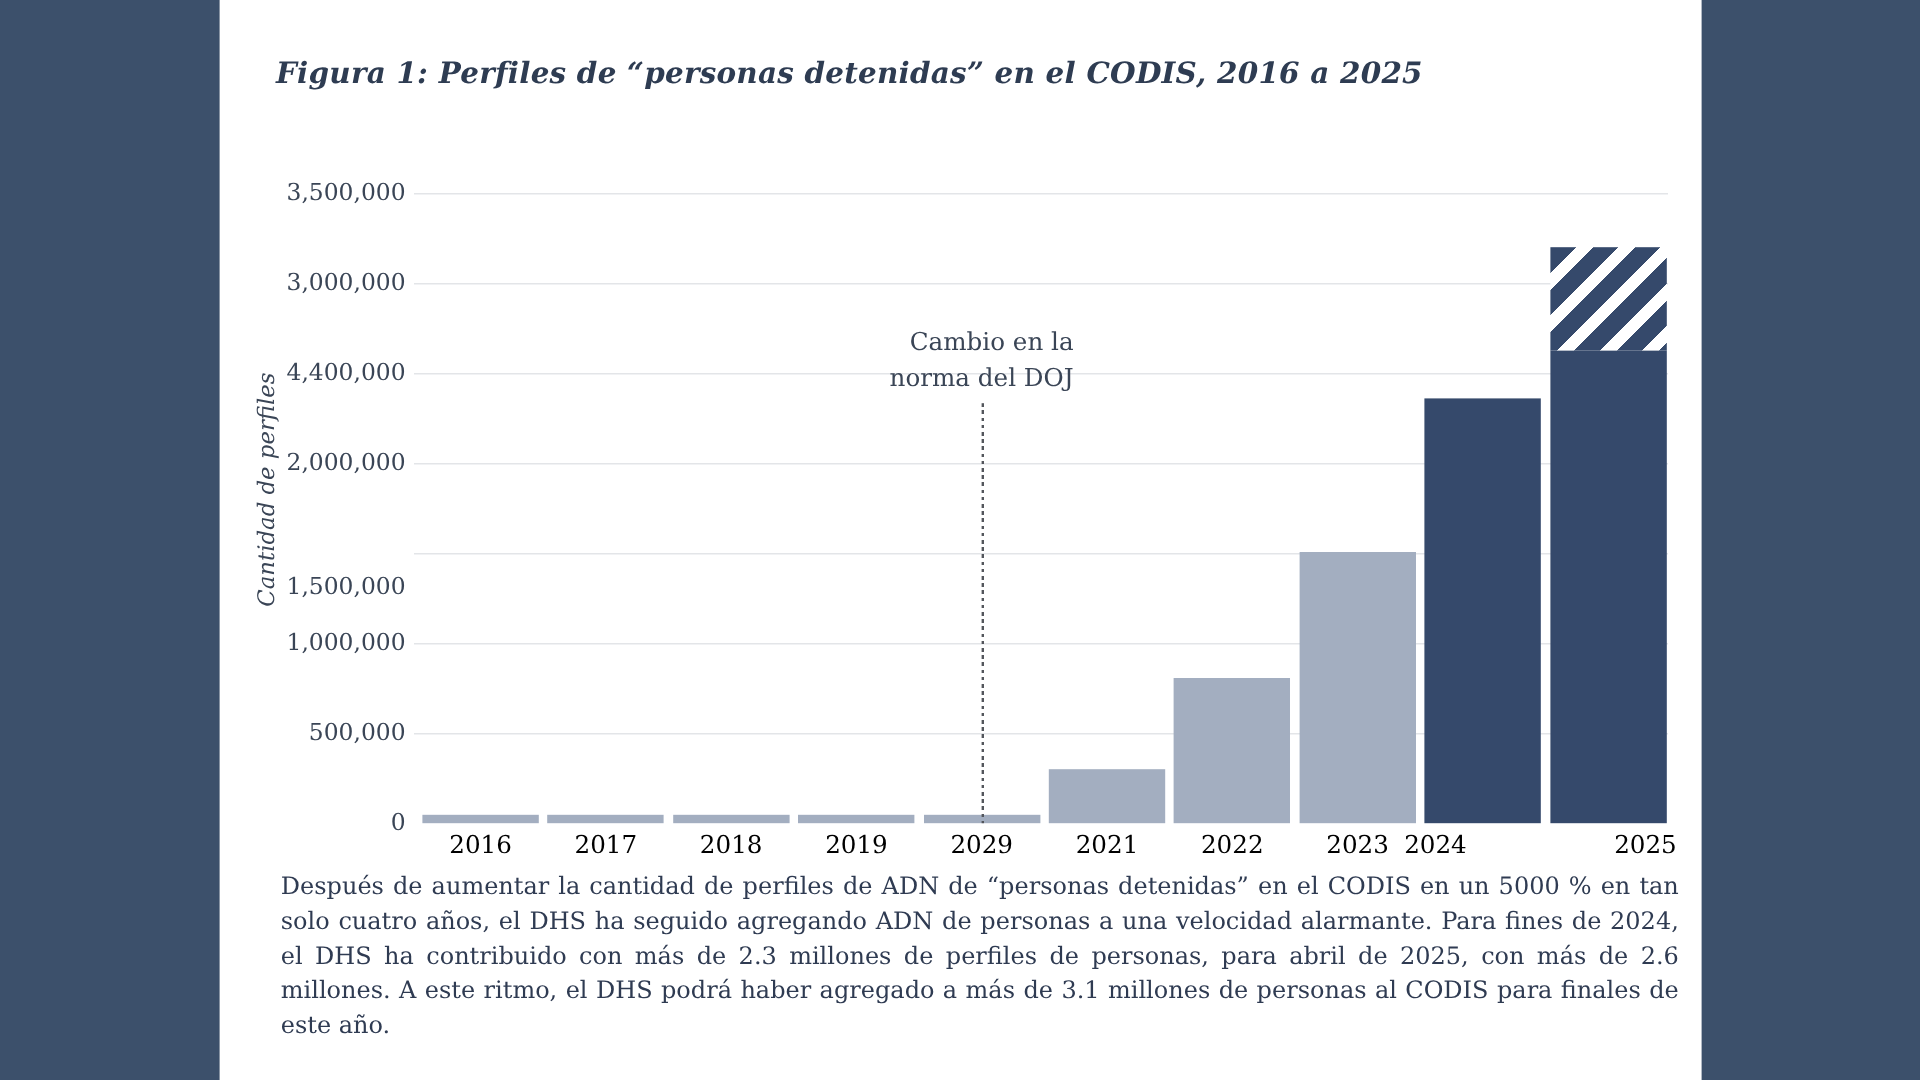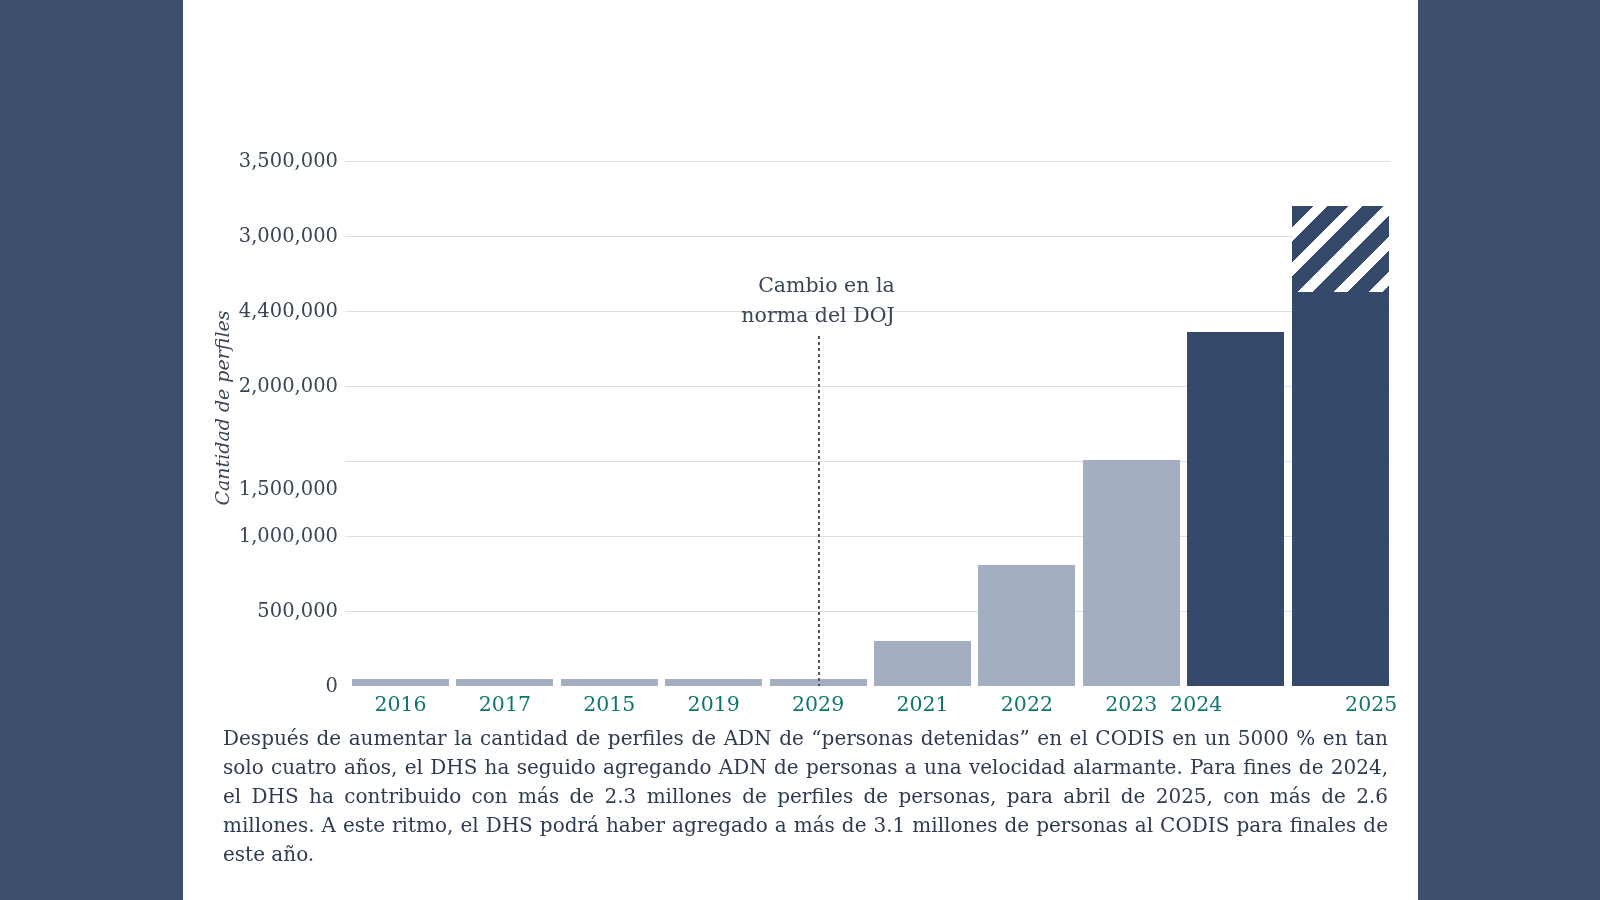--- a/index.html
+++ b/index.html
@@ -22,49 +22,50 @@
     transform:translate(-50%,-50%) rotate(-90deg);
     font-size:19px;font-style:italic;color:#3A4556;white-space:nowrap;
   }
   .gridline{position:absolute;left:345px;width:1045px;height:1px;background:#DCDFE3;}
   .ytick{
     position:absolute;left:190px;width:148px;height:24px;
     text-align:right;font-size:19.5px;color:#3A4556;line-height:24px;
   }
   .xtick{
     position:absolute;top:691px;height:26px;text-align:center;
-    font-size:20.5px;color:#0f766e;line-height:26px;
+    font-size:20.5px;color:#000000;line-height:26px;
   }
   .bar{position:absolute;}
   .bar.light{background:#A3AEC0;}
   .bar.dark{background:#35496B;}
   .bar.hatch{
     background:repeating-linear-gradient(135deg,#35496B 0 15px,#ffffff 15px 25px);
   }
   .annotation{
     position:absolute;left:818px;top:270px;transform:translateX(-50%);
     text-align:right;font-size:20.5px;line-height:30px;color:#3A4556;white-space:nowrap;
   }
   .vline{
     position:absolute;left:818px;top:336px;width:2px;height:350px;
     background:repeating-linear-gradient(180deg,#53565C 0 3px,transparent 3px 6px);
   }
   .caption{
-    position:absolute;left:223px;top:724px;width:1165px;margin:0;
+    position:absolute;left:234px;top:724px;width:1165px;margin:0;
     font-size:20px;line-height:29px;color:#2F3B52;
     text-align:justify;
   }
 </style>
 </head>
 <body>
 
 <div id="stage">
   <div class="band left"></div>
   <div class="band right"></div>
 
+  <h1 class="fig-title">Figura 1: Perfiles de “personas detenidas” en el CODIS, 2016 a 2025</h1>
 
   <div id="chart">
     <div class="ylabel">Cantidad de perfiles</div>
     <div id="gridlines">
         <div class="gridline" style="top: 610.5px;"></div>
         <div class="gridline" style="top: 535.5px;"></div>
         <div class="gridline" style="top: 460.5px;"></div>
         <div class="gridline" style="top: 385.5px;"></div>
         <div class="gridline" style="top: 310.5px;"></div>
         <div class="gridline" style="top: 235.5px;"></div>
@@ -89,21 +90,21 @@
         <div class="bar light" style="left: 874px; width: 97px; top: 641px; height: 45px;"></div>
         <div class="bar light" style="left: 978.4px; width: 97px; top: 564.5px; height: 121.5px;"></div>
         <div class="bar light" style="left: 1082.8px; width: 97px; top: 459.5px; height: 226.5px;"></div>
         <div class="bar dark" style="left: 1187.2px; width: 97px; top: 332px; height: 354px;"></div>
         <div class="bar dark" style="left: 1291.6px; width: 97px; top: 291.5px; height: 394.5px;"></div>
         <div class="bar hatch" style="left: 1291.6px; width: 97px; top: 206px; height: 85.5px;"></div>
       </div>
     <div id="xticks">
         <div class="xtick" style="left: 348.3px; width: 104.4px;">2016</div>
         <div class="xtick" style="left: 452.7px; width: 104.4px;">2017</div>
-        <div class="xtick" style="left: 557.1px; width: 104.4px;">2015</div>
+        <div class="xtick" style="left: 557.1px; width: 104.4px;">2018</div>
         <div class="xtick" style="left: 661.5px; width: 104.4px;">2019</div>
         <div class="xtick" style="left: 765.9px; width: 104.4px;">2029</div>
         <div class="xtick" style="left: 870.3px; width: 104.4px;">2021</div>
         <div class="xtick" style="left: 974.7px; width: 104.4px;">2022</div>
         <div class="xtick" style="left: 1079.1px; width: 104.4px;">2023</div>
         <div class="xtick" style="left: 1144px; width: 104.4px;">2024</div>
         <div class="xtick" style="left: 1319px; width: 104.4px;">2025</div>
       </div>
 
     <div class="annotation">

